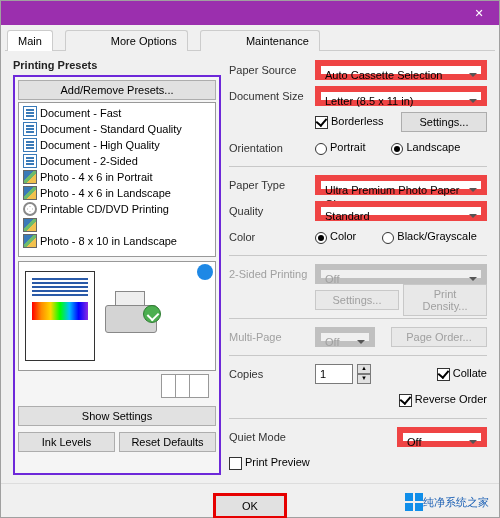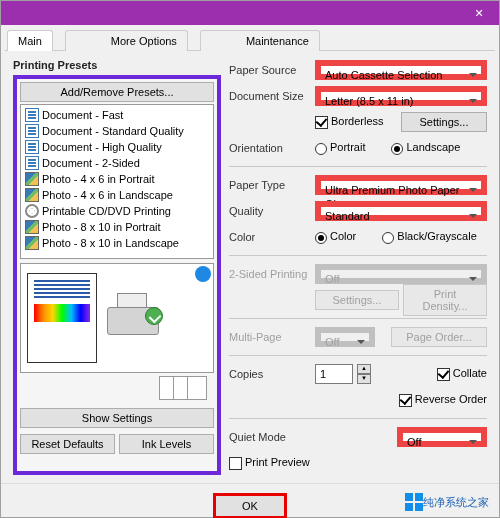--- a/index.html
+++ b/index.html
@@ -8,21 +8,21 @@
   .titlebar { height: 24px; background: #9b2fae; display: flex; align-items: center; justify-content: flex-end; }
   .closebtn { width: 40px; height: 24px; display: flex; align-items: center; justify-content: center; color: white; font-size: 15px; }
   .tabs { display: flex; gap: 12px; padding: 4px 6px 0 6px; }
   .tab { padding: 4px 10px 4px 10px; border: 1px solid #ccc; border-bottom: none; background: #fff; border-radius: 3px 3px 0 0; position: relative; top: 1px; }
   .tab.active { background: #fff; z-index: 2; }
   .tab.inactive { background: #f0f0f0; padding-left: 45px; }
   .tabbody { border-top: 1px solid #ccc; margin: 0 4px; padding: 8px 8px 4px 8px; display: flex; gap: 8px; height: 450px; }
   .left { width: 208px; }
   .right { flex: 1; display: flex; flex-direction: column; gap: 4px; }
   .preset-title { font-weight: bold; color: #222; margin-bottom: 4px; }
-  .preset-box { border: 4px solid #6d28d9; background: #f5f5f5; padding: 3px; height: 400px; display: flex; flex-direction: column; }
+  .preset-box { border: 2px solid #6d28d9; background: #f5f5f5; padding: 3px; height: 400px; display: flex; flex-direction: column; }
   .btn { background: #e1e1e1; border: 1px solid #adadad; padding: 3px 6px; text-align: center; cursor: default; }
   .preset-addremove { margin-bottom: 2px; }
   .preset-list { background: #fff; border: 1px solid #999; flex: 0 0 auto; padding: 2px; height: 155px; overflow: hidden; }
   .preset-item { display: flex; align-items: center; gap: 3px; padding: 1px 2px; white-space: nowrap; }
   .preset-item .ic { width: 14px; height: 14px; display: inline-block; }
   .ic-doc { background: #fff; border: 1px solid #3a7ab8; position: relative; }
   .ic-doc::after { content: ''; position: absolute; left: 2px; right: 2px; top: 2px; height: 2px; background: #3a7ab8; box-shadow: 0 3px 0 #3a7ab8, 0 6px 0 #3a7ab8; }
   .ic-photo { background: linear-gradient(135deg,#3a7ab8 40%, #6dbb6d 40%, #6dbb6d 60%, #f2c14e 60%); border: 1px solid #666; }
   .ic-cd { border: 2px solid #888; border-radius: 50%; background: radial-gradient(circle, #fff 30%, #ccc 35%, #fff 40%); }
   .preview { border: 1px solid #999; background: #fff; margin-top: 4px; height: 110px; padding: 6px; display: flex; gap: 6px; align-items: center; position: relative; }
@@ -104,21 +104,20 @@
           <div class="preset-item">
               <span class="ic ic-photo"></span>
               <span>Photo - 4 x 6 in Landscape</span>
             </div>
           <div class="preset-item">
               <span class="ic ic-cd"></span>
               <span>Printable CD/DVD Printing</span>
             </div>
           <div class="preset-item">
               <span class="ic ic-photo"></span>
-              <span>Photo - 8 x 10 in Portrait</span>
             </div>
           <div class="preset-item">
               <span class="ic ic-photo"></span>
               <span>Photo - 8 x 10 in Landscape</span>
             </div>
         </div>
         <div class="preview">
           <div class="netbadge"></div>
           <div class="preview-page">
             <div class="line"></div>
@@ -137,22 +136,22 @@
             <div class="thumb"></div>
               <div class="thumb"></div>
               <div class="thumb"></div>
           </div>
         </div>
         <div style="height:34px"></div>
         <div class="row">
             <div class="btn" style="flex:1"><span>Show Settings</span></div>
           </div>
         <div class="row" style="margin-top:4px">
+          <div class="btn" style="flex:1"><span>Ink Levels</span></div>
           <div class="btn" style="flex:1"><span>Reset Defaults</span></div>
-          <div class="btn" style="flex:1"><span>Ink Levels</span></div>
         </div>
       </div>
     </div>
 
     <div class="right">
       <div class="row">
         <div class="label">Paper Source</div>
         <div class="dropdown"><span>Auto Cassette Selection</span></div>
       </div>
       <div class="row">

